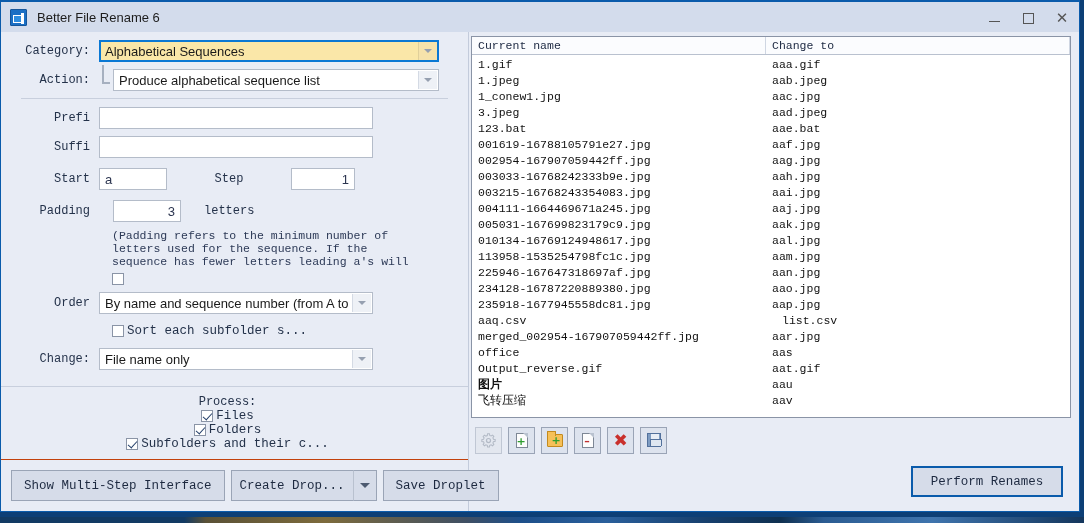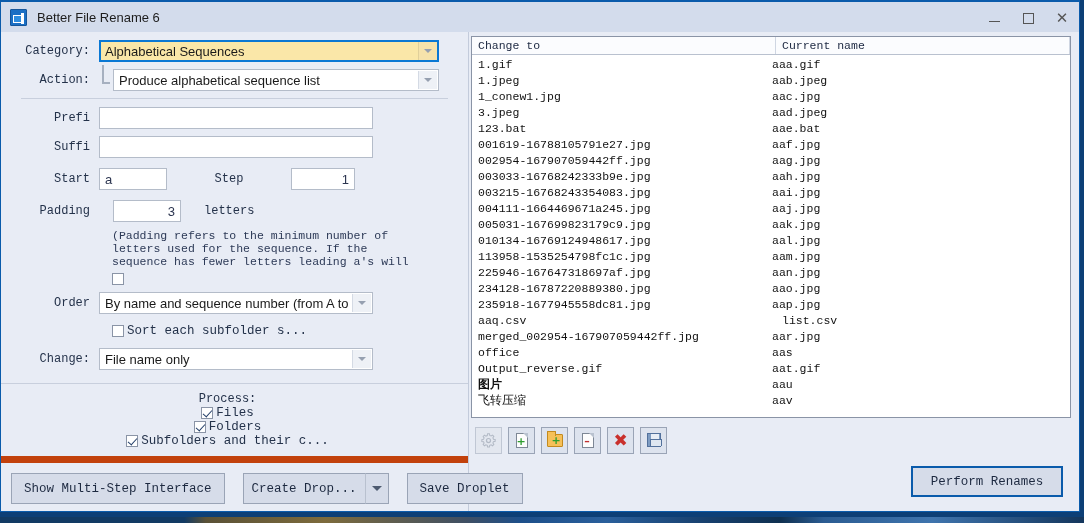--- a/index.html
+++ b/index.html
@@ -146,23 +146,23 @@
 
   .process-bar {
     border-top: 1px solid #c8cfdd;
     padding: 8px 10px 8px 10px;
     display: flex; align-items: center; flex-direction: column;
   }
   .process-bar .lbl { width: auto; padding-right: 14px; }
   .pchk { display: flex; align-items: center; margin-right: 14px; }
 
   .btn-bar {
-    border-top: 7px solid #c2410c;
+    border-top: 1px solid #c2410c;
     padding: 10px 10px;
-    display: flex; align-items: center; gap: 18px;
+    display: flex; align-items: center; gap: 6px;
   }
   .btn {
     height: 31px; background: #d6dce9; border: 1px solid #9aa4b6;
     font-family: "Liberation Mono", monospace; font-size: 12.5px; color: #1d2940;
     display: flex; align-items: center; justify-content: center;
     padding: 0 12px; white-space: nowrap;
   }
   .split-btn { display: flex; }
   .split-btn .btn-main { border-right: none; padding: 0 8px; }
   .split-btn .btn-arrow {
@@ -385,22 +385,22 @@
           </div>
           <div class="btn">Save Droplet</div>
         </div>
 
       </div>
 
       <div class="right-pane">
 
         <div class="list-wrap">
           <div class="list-head">
+            <div class="col-h col-cur">Current name</div>
             <div class="col-h col-new">Change to</div>
-            <div class="col-h col-cur">Current name</div>
           </div>
           <div class="list-body" id="list-body">
               <div class="lrow">
                 <div class="cell cell-cur">1.gif</div>
                 <div class="cell cell-new">aaa.gif</div>
               </div>
               <div class="lrow">
                 <div class="cell cell-cur">1.jpeg</div>
                 <div class="cell cell-new">aab.jpeg</div>
               </div>

